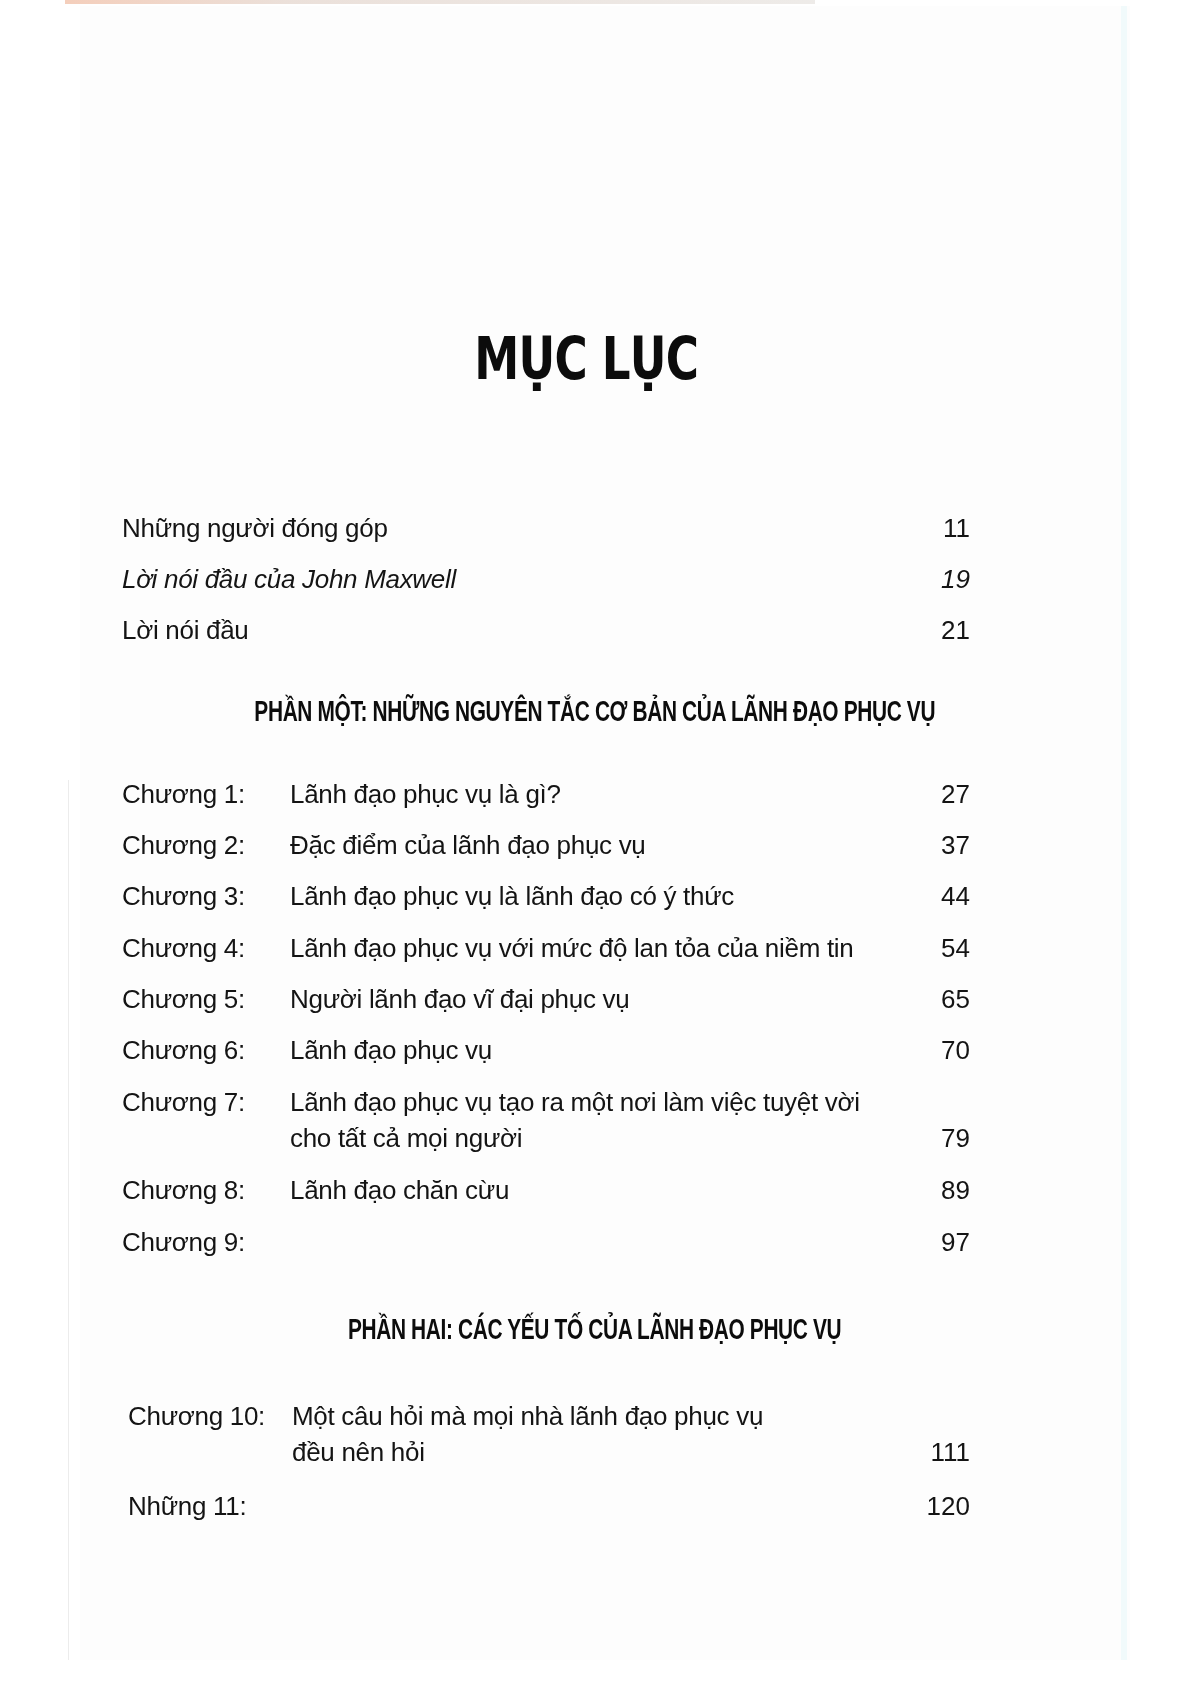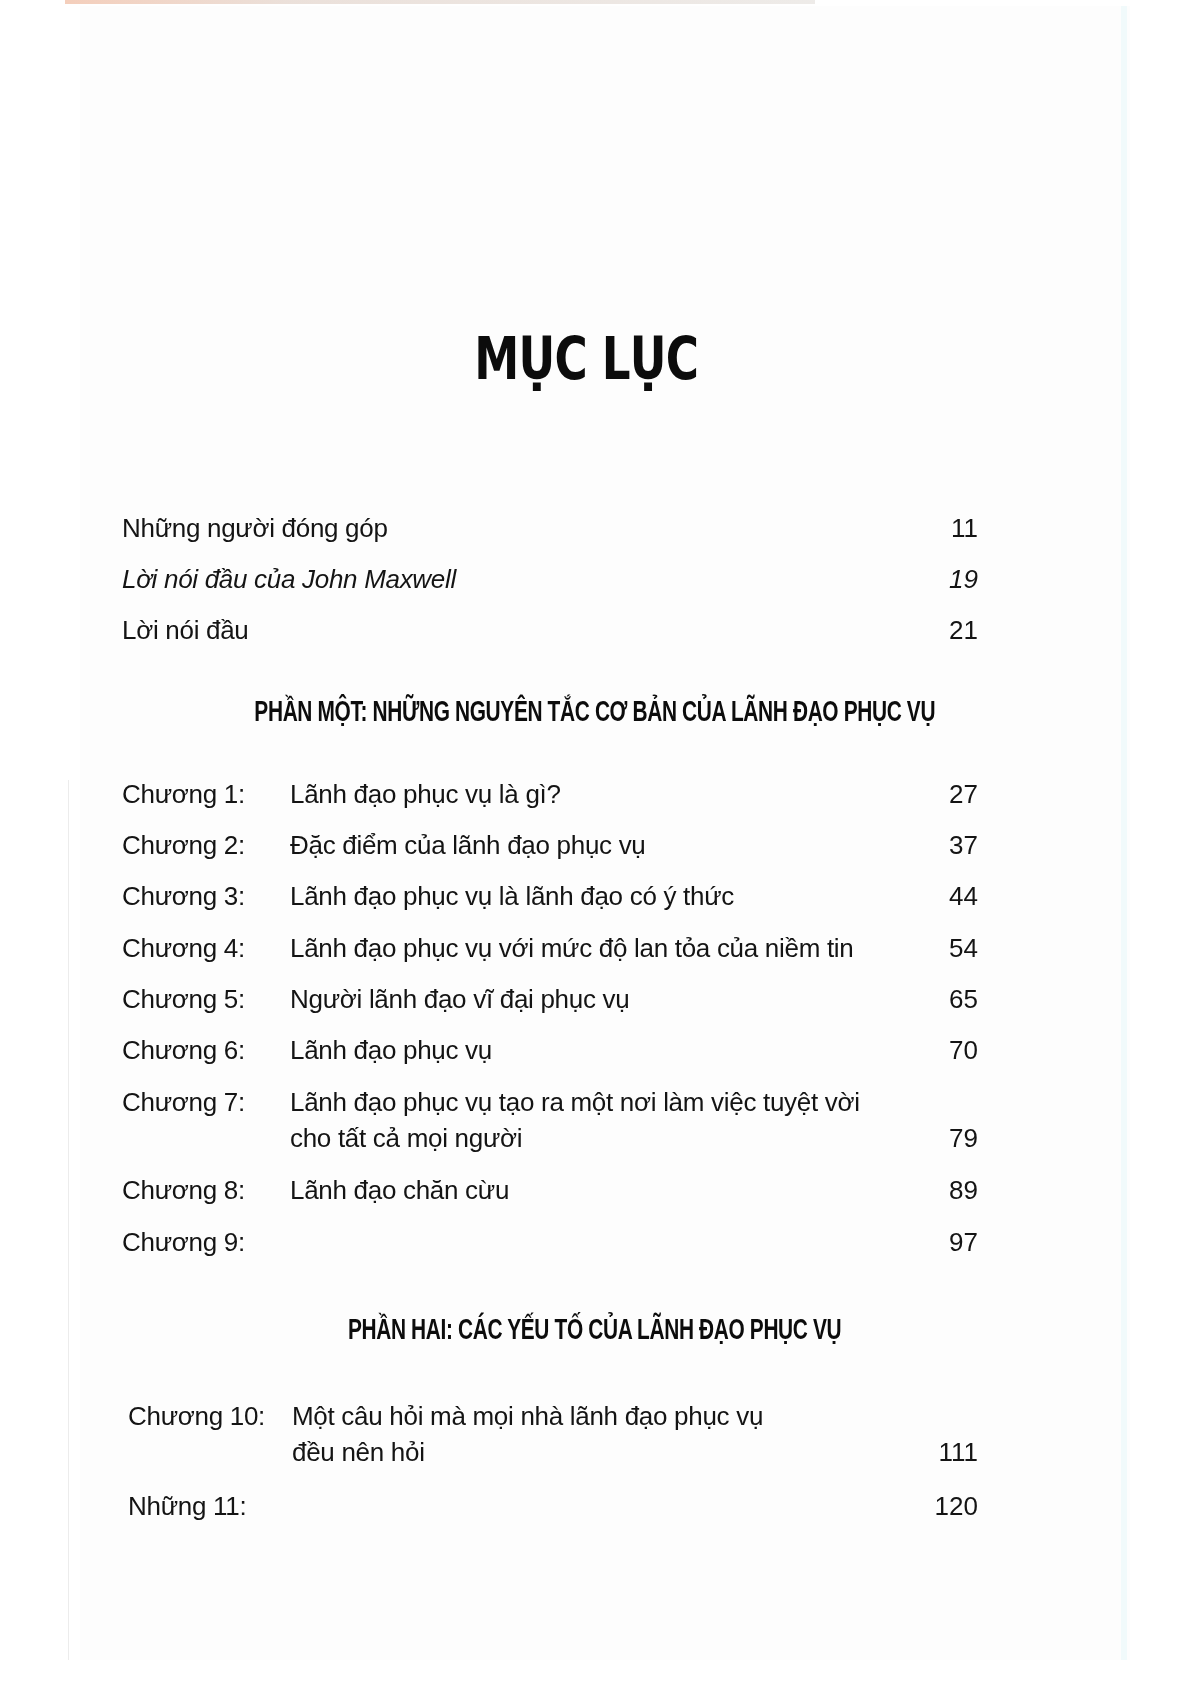--- a/index.html
+++ b/index.html
@@ -80,21 +80,21 @@
       position: absolute;
       left: 290px;
       white-space: nowrap;
       letter-spacing: -0.3px;
     }
     .row .title-text.wide {
       left: 292px;
     }
     .row .page-num {
       position: absolute;
-      right: 212px;
+      right: 220px;
       white-space: nowrap;
       text-align: left;
     }
     .row.front .title-text {
       left: 122px;
     }
     .part-heading {
       position: absolute;
       left: 0;
       width: 1190px;

